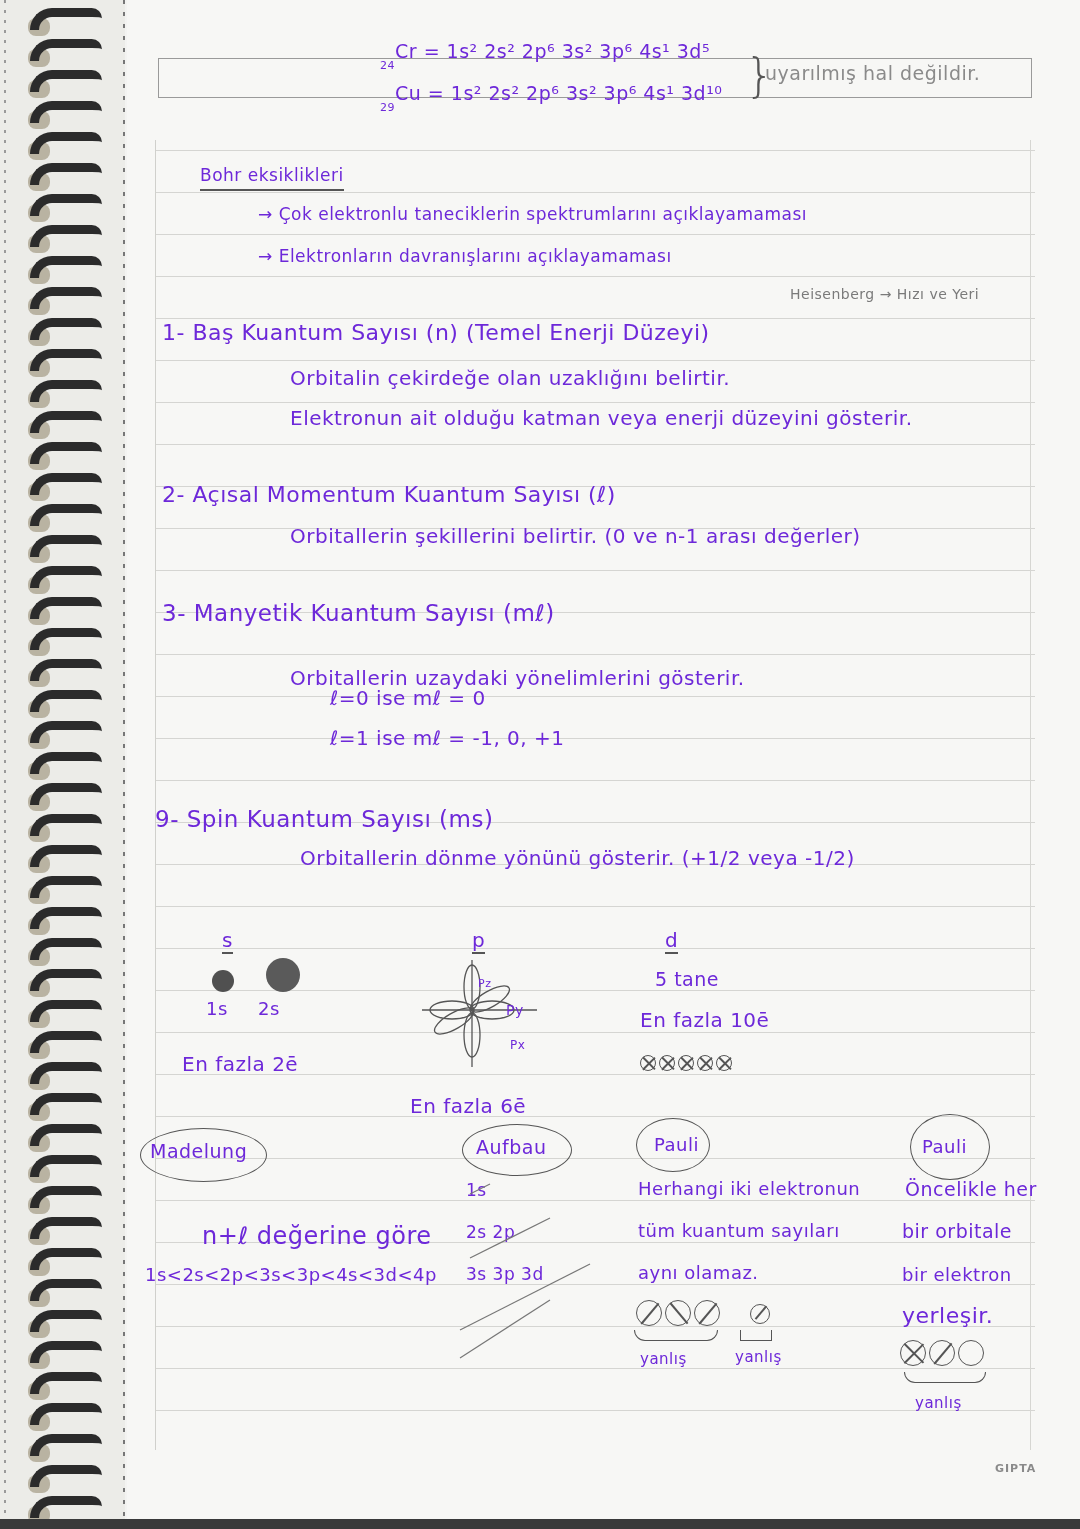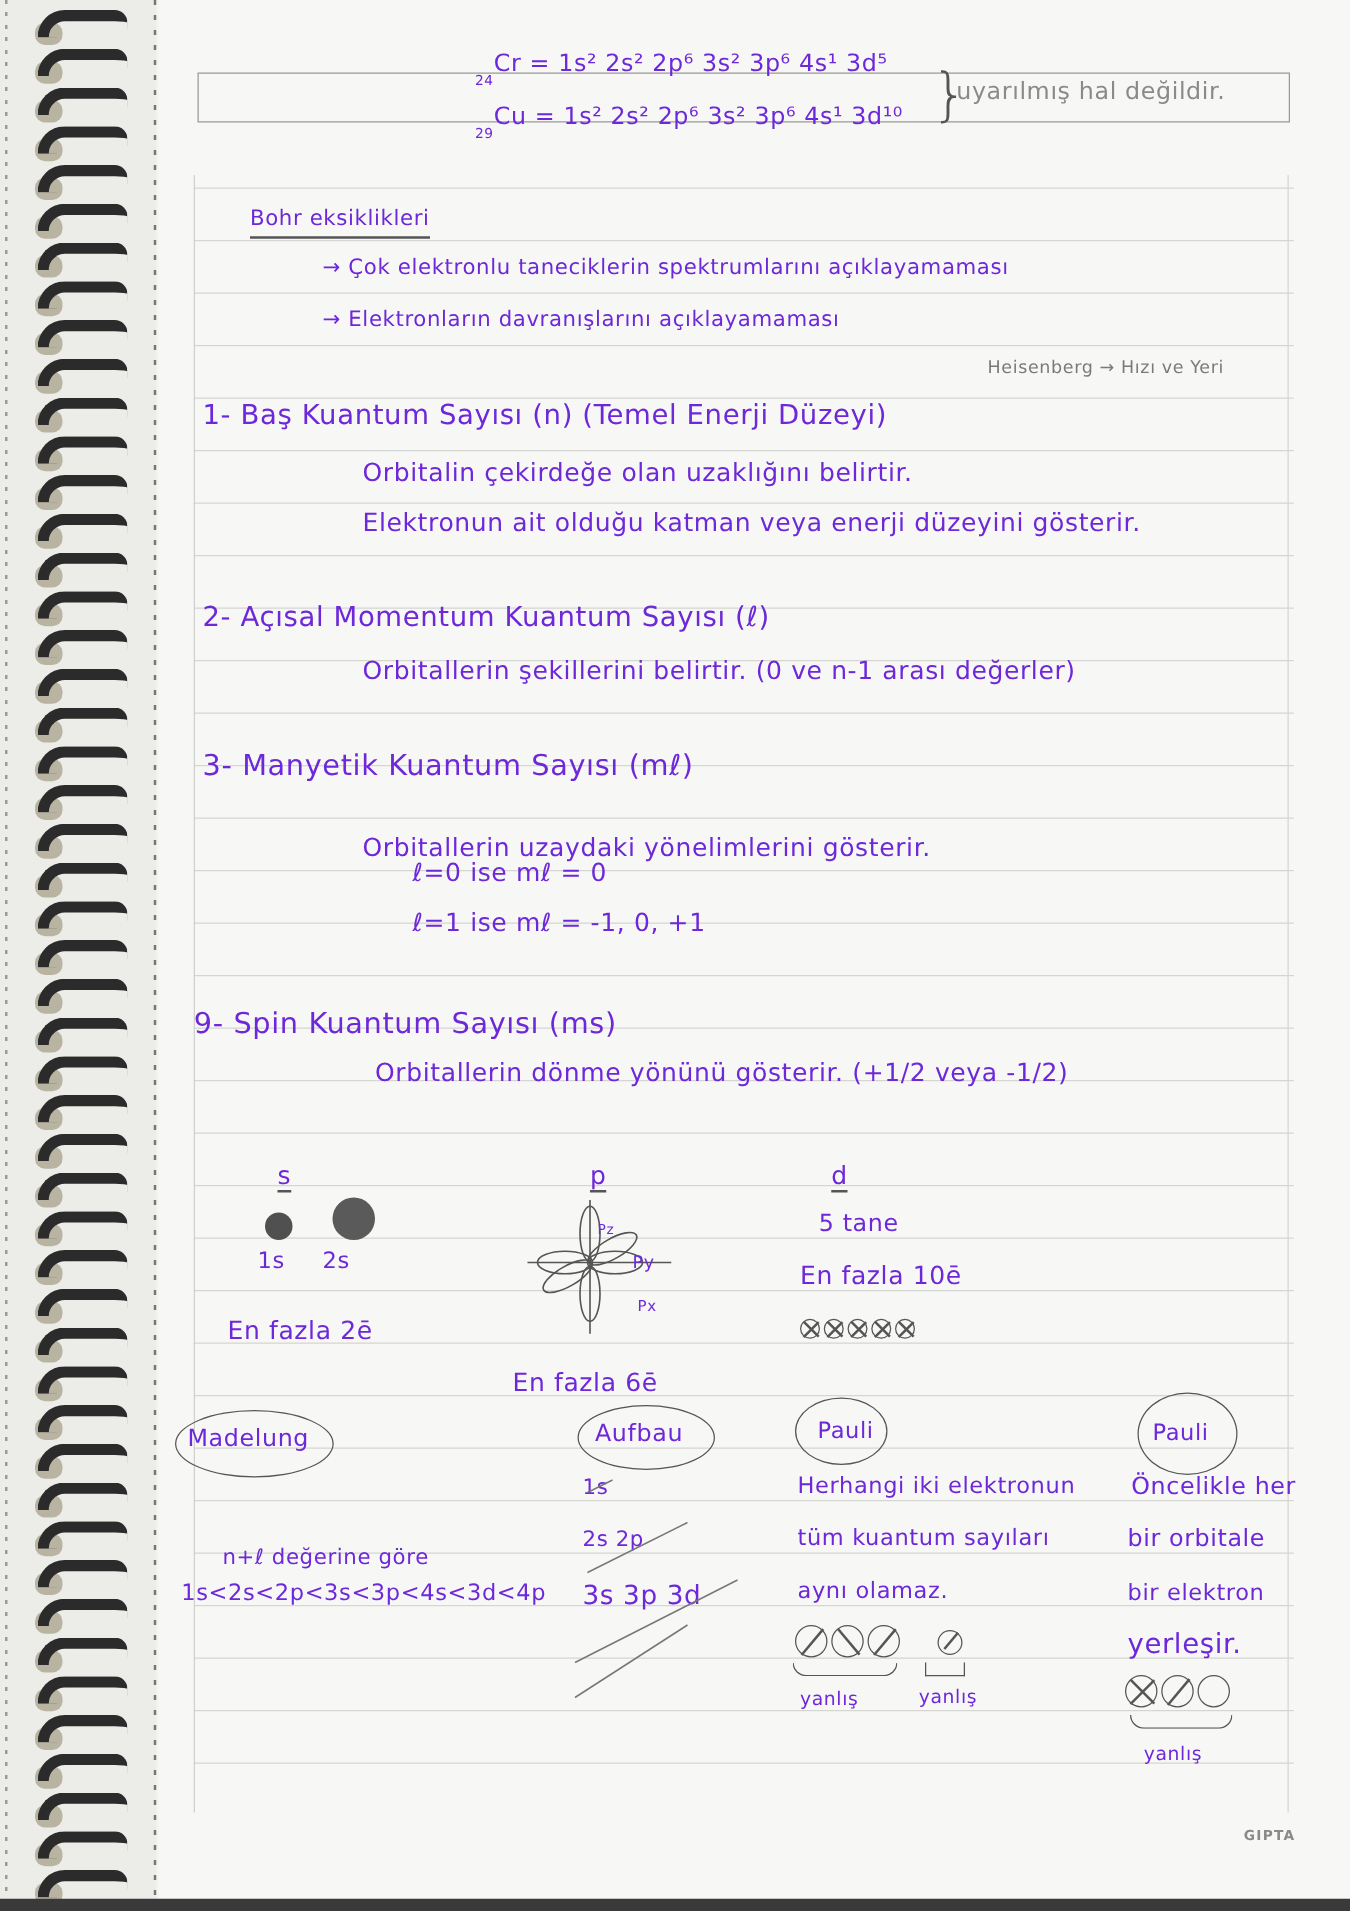--- a/index.html
+++ b/index.html
@@ -305,28 +305,28 @@
 
 <div class="hw underline" style="left:665px; top:928px; font-size:20px;">d</div>
 <div class="hw" style="left:655px; top:968px; font-size:19px;">5 tane</div>
 <div class="hw" style="left:640px; top:1008px; font-size:20px;">En fazla 10ē</div>
 <div style="position:absolute; left:640px; top:1052px;">
   <span class="orb cross"></span><span class="orb cross"></span><span class="orb cross"></span><span class="orb cross"></span><span class="orb cross"></span>
 </div>
 
 <div class="ellipse" style="left:140px; top:1128px; width:125px; height:52px;"></div>
 <div class="hw" style="left:150px; top:1140px; font-size:19px;">Madelung</div>
-<div class="hw" style="left:178px; top:1222px; font-size:17px;margin-top:14px;">n+ℓ değerine göre</div>
+<div class="hw" style="left:202px; top:1222px; font-size:24px;">n+ℓ değerine göre</div>
 <div class="hw" style="left:145px; top:1264px; font-size:18px;">1s&lt;2s&lt;2p&lt;3s&lt;3p&lt;4s&lt;3d&lt;4p</div>
 
 <div class="ellipse" style="left:462px; top:1124px; width:108px; height:50px;"></div>
 <div class="hw" style="left:476px; top:1136px; font-size:19px;">Aufbau</div>
 <div class="hw" style="left:466px; top:1180px; font-size:17px;">1s</div>
 <div class="hw" style="left:466px; top:1222px; font-size:17px;">2s  2p</div>
-<div class="hw" style="left:466px; top:1264px; font-size:21px;">3s  3p  3d</div>
+<div class="hw" style="left:466px; top:1264px; font-size:17px;">3s  3p  3d</div>
 <svg style="position:absolute; left:440px; top:1180px;" width="160" height="190">
   <g fill="none" stroke="#777" stroke-width="1.2">
     <line x1="50" y1="4" x2="30" y2="14"></line>
     <line x1="110" y1="38" x2="30" y2="78"></line>
     <line x1="150" y1="84" x2="20" y2="150"></line>
     <line x1="110" y1="120" x2="20" y2="178"></line>
   </g>
 </svg>
 
 <div class="ellipse" style="left:636px; top:1118px; width:72px; height:52px;"></div>

